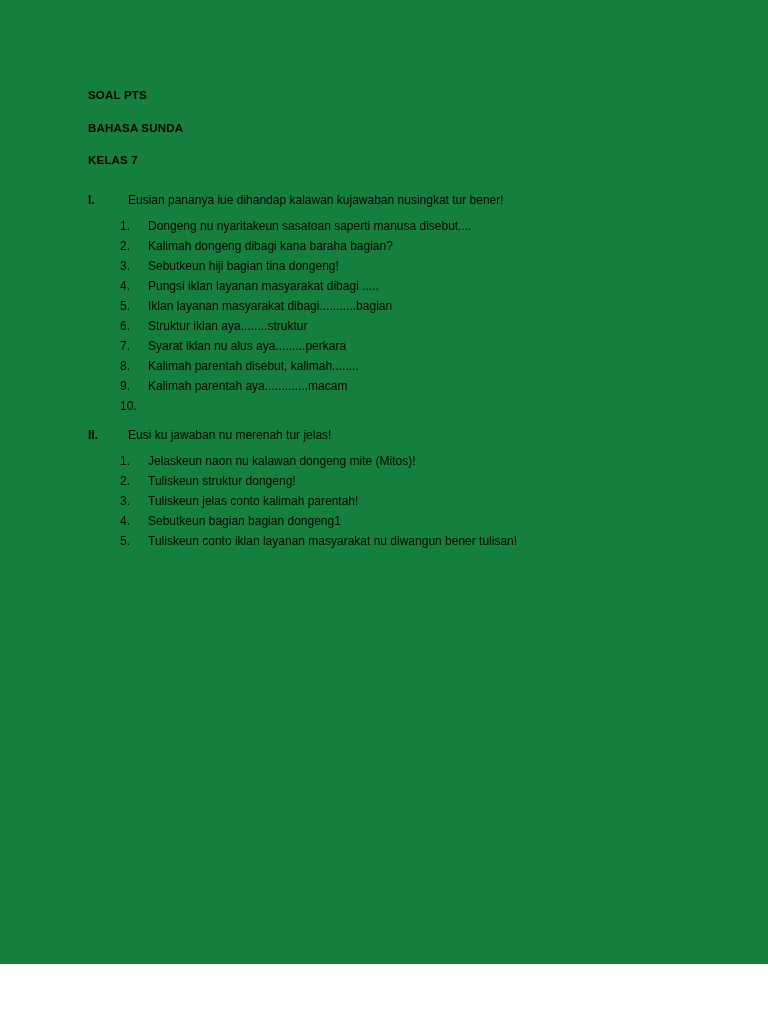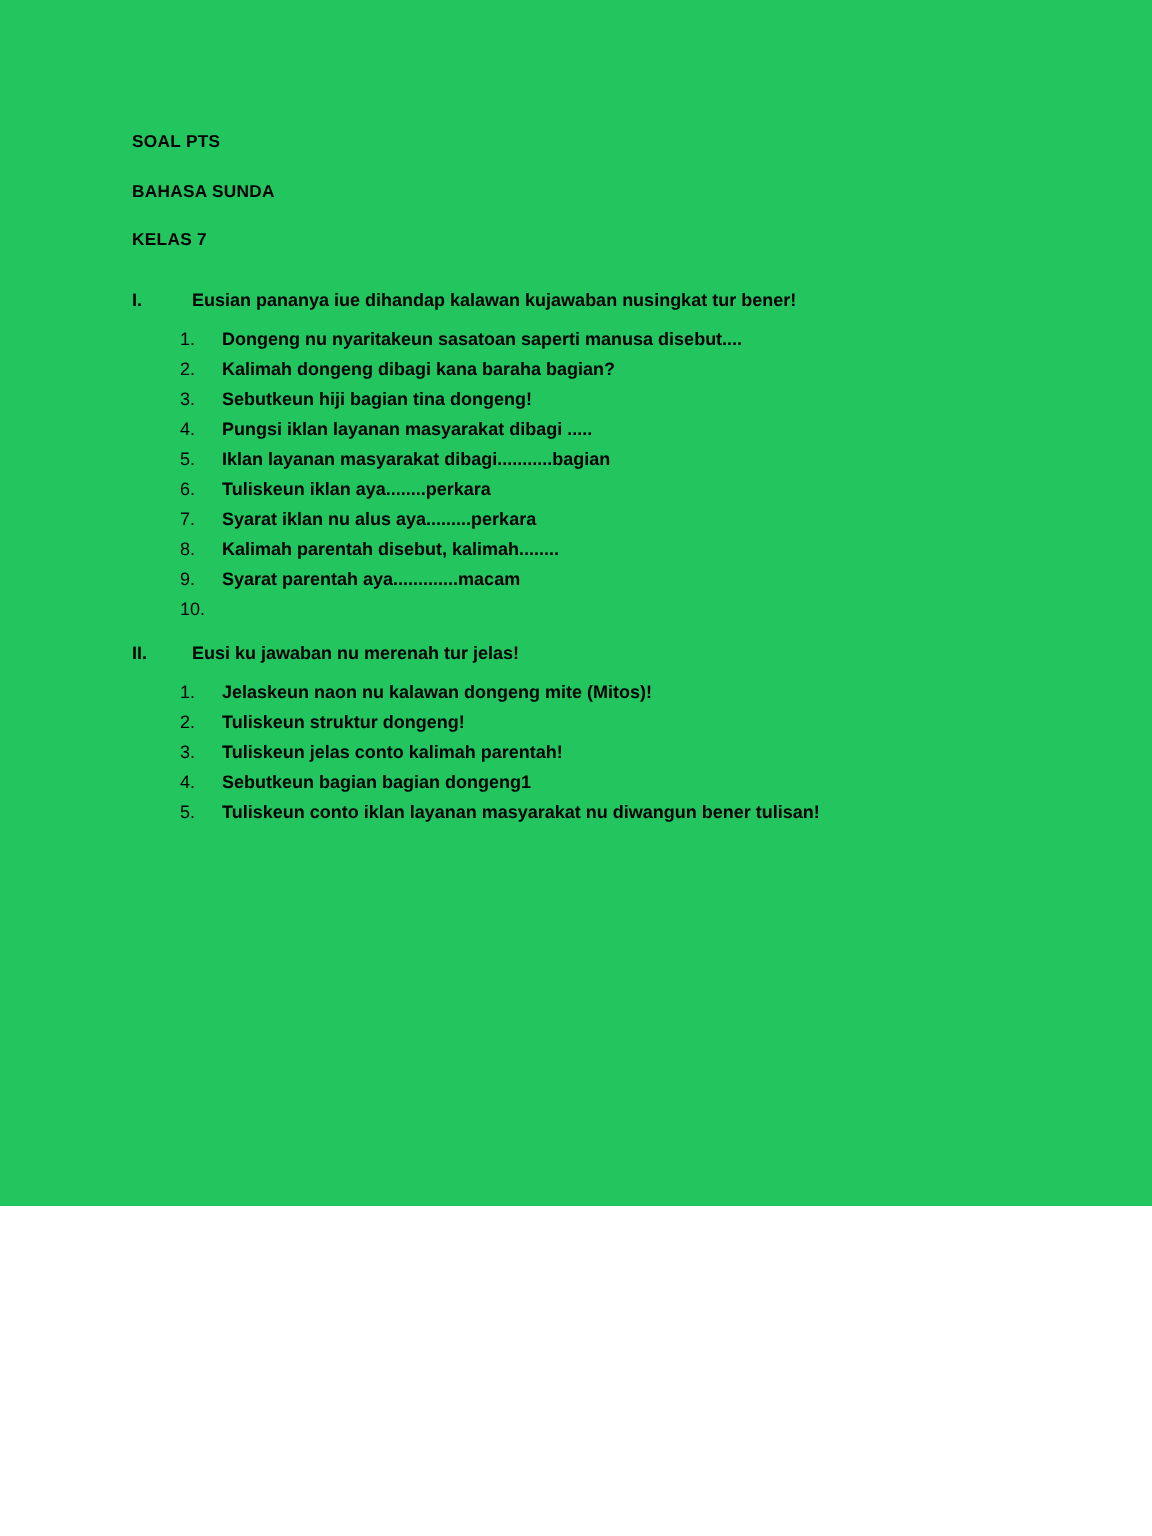--- a/index.html
+++ b/index.html
@@ -13,22 +13,22 @@
     font-family: "Liberation Sans", sans-serif;
     color: #000000;
     position: relative;
     overflow: hidden;
   }
   .page {
     position: absolute;
     left: 0;
     top: 0;
     width: 768px;
-    height: 804px;
-    background: #22c55e;
+    height: 964px;
+    background: #15803d;
   }
   .content {
     position: absolute;
     left: 88px;
     top: 90px;
     width: 600px;
   }
   .heading {
     font-size: 11.5px;
     font-weight: bold;
@@ -45,21 +45,21 @@
     font-size: 12px;
     font-weight: bold;
     margin-bottom: 9px;
   }
   .section-numeral {
     width: 40px;
     flex: 0 0 40px;
     font-weight: bold;
   }
   .section-title {
-    font-weight: bold;
+    font-weight: normal;
   }
   .qlist {
     list-style: none;
     margin: 0;
     padding: 0;
   }
   .qitem {
     display: flex;
     align-items: flex-start;
     font-size: 12px;
@@ -67,21 +67,20 @@
     padding: 4px 0;
   }
   .qnum {
     width: 28px;
     flex: 0 0 28px;
     margin-left: 32px;
     text-align: left;
   }
   .qtext {
     flex: 1 1 auto;
-    font-weight: bold;
   }
   .section-two {
     margin-top: 12px;
   }
 </style>
 </head>
 <body>
 
 <div class="page">
   <div class="content">
@@ -111,33 +110,33 @@
         <li class="qitem">
           <span class="qnum">4.</span>
           <span class="qtext">Pungsi iklan layanan masyarakat dibagi .....</span>
         </li>
         <li class="qitem">
           <span class="qnum">5.</span>
           <span class="qtext">Iklan layanan masyarakat dibagi...........bagian</span>
         </li>
         <li class="qitem">
           <span class="qnum">6.</span>
-          <span class="qtext">Tuliskeun iklan aya........perkara</span>
+          <span class="qtext">Struktur iklan aya........struktur</span>
         </li>
         <li class="qitem">
           <span class="qnum">7.</span>
           <span class="qtext">Syarat  iklan nu alus aya.........perkara</span>
         </li>
         <li class="qitem">
           <span class="qnum">8.</span>
           <span class="qtext">Kalimah parentah disebut, kalimah........</span>
         </li>
         <li class="qitem">
           <span class="qnum">9.</span>
-          <span class="qtext">Syarat parentah aya.............macam</span>
+          <span class="qtext">Kalimah parentah aya.............macam</span>
         </li>
         <li class="qitem">
           <span class="qnum">10.</span>
         </li>
       </ol>
     </div>
 
     <div class="section section-two">
       <div class="section-title-row">
         <span class="section-numeral">II.</span>

